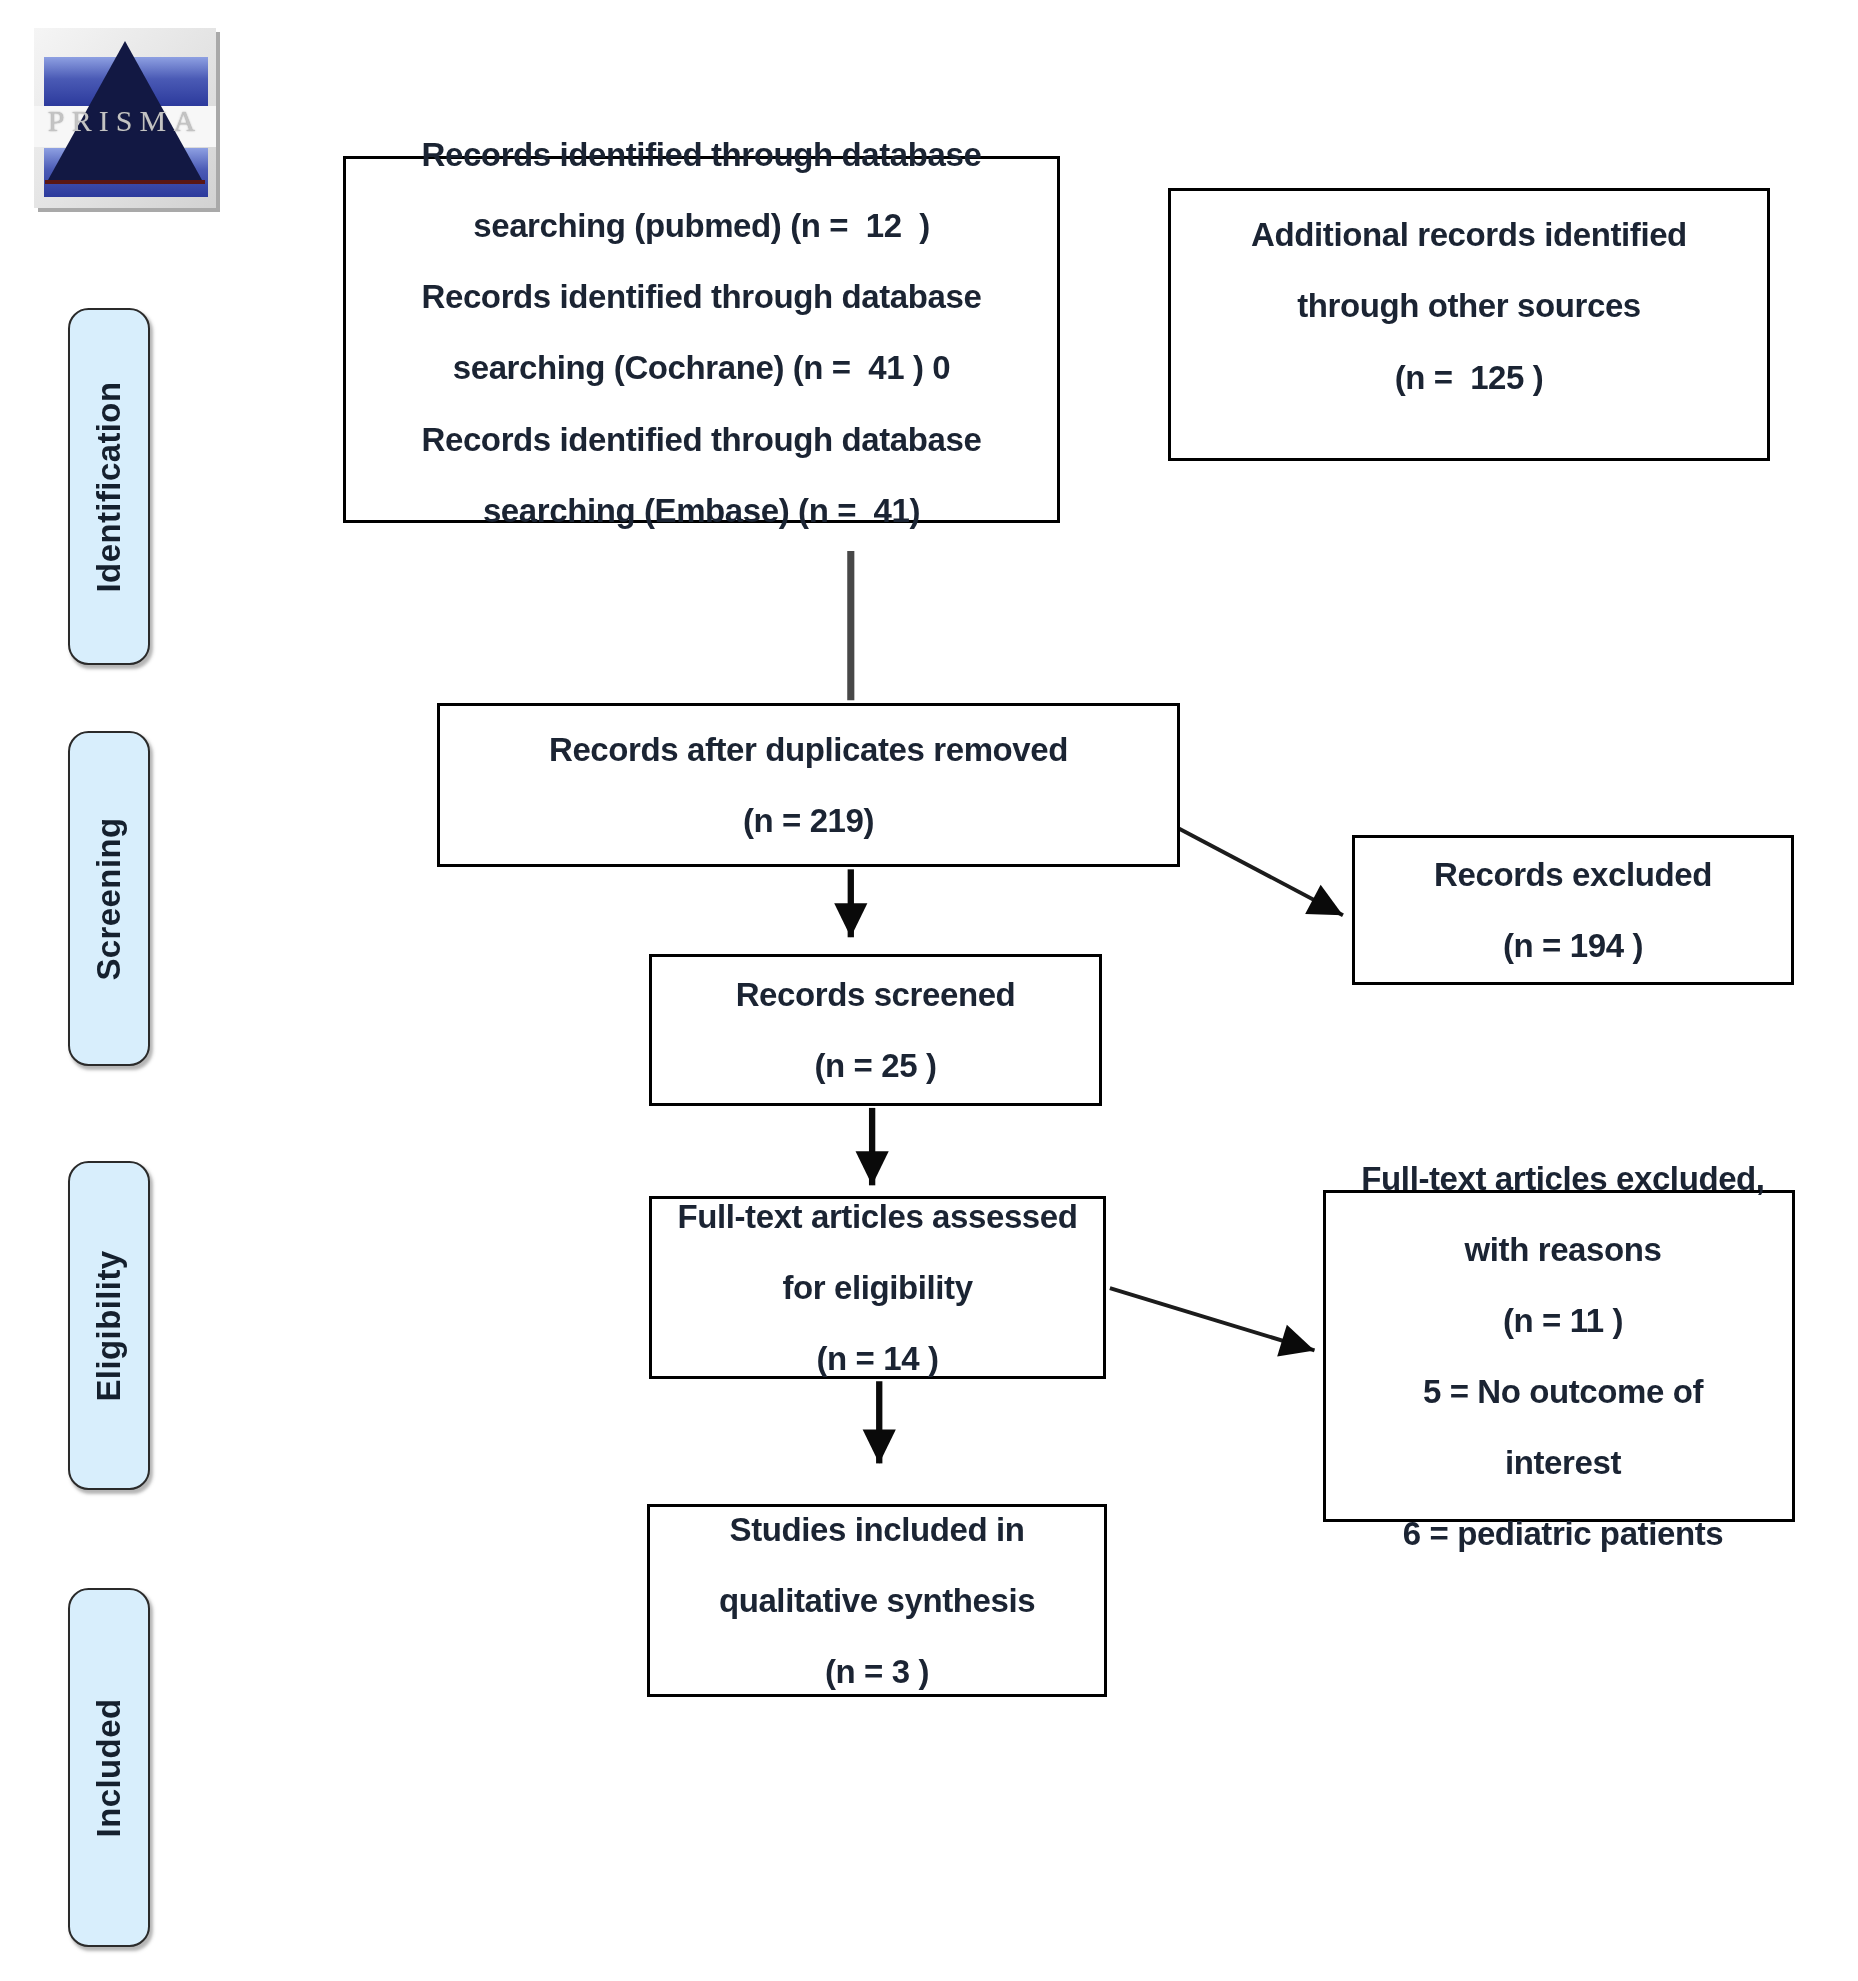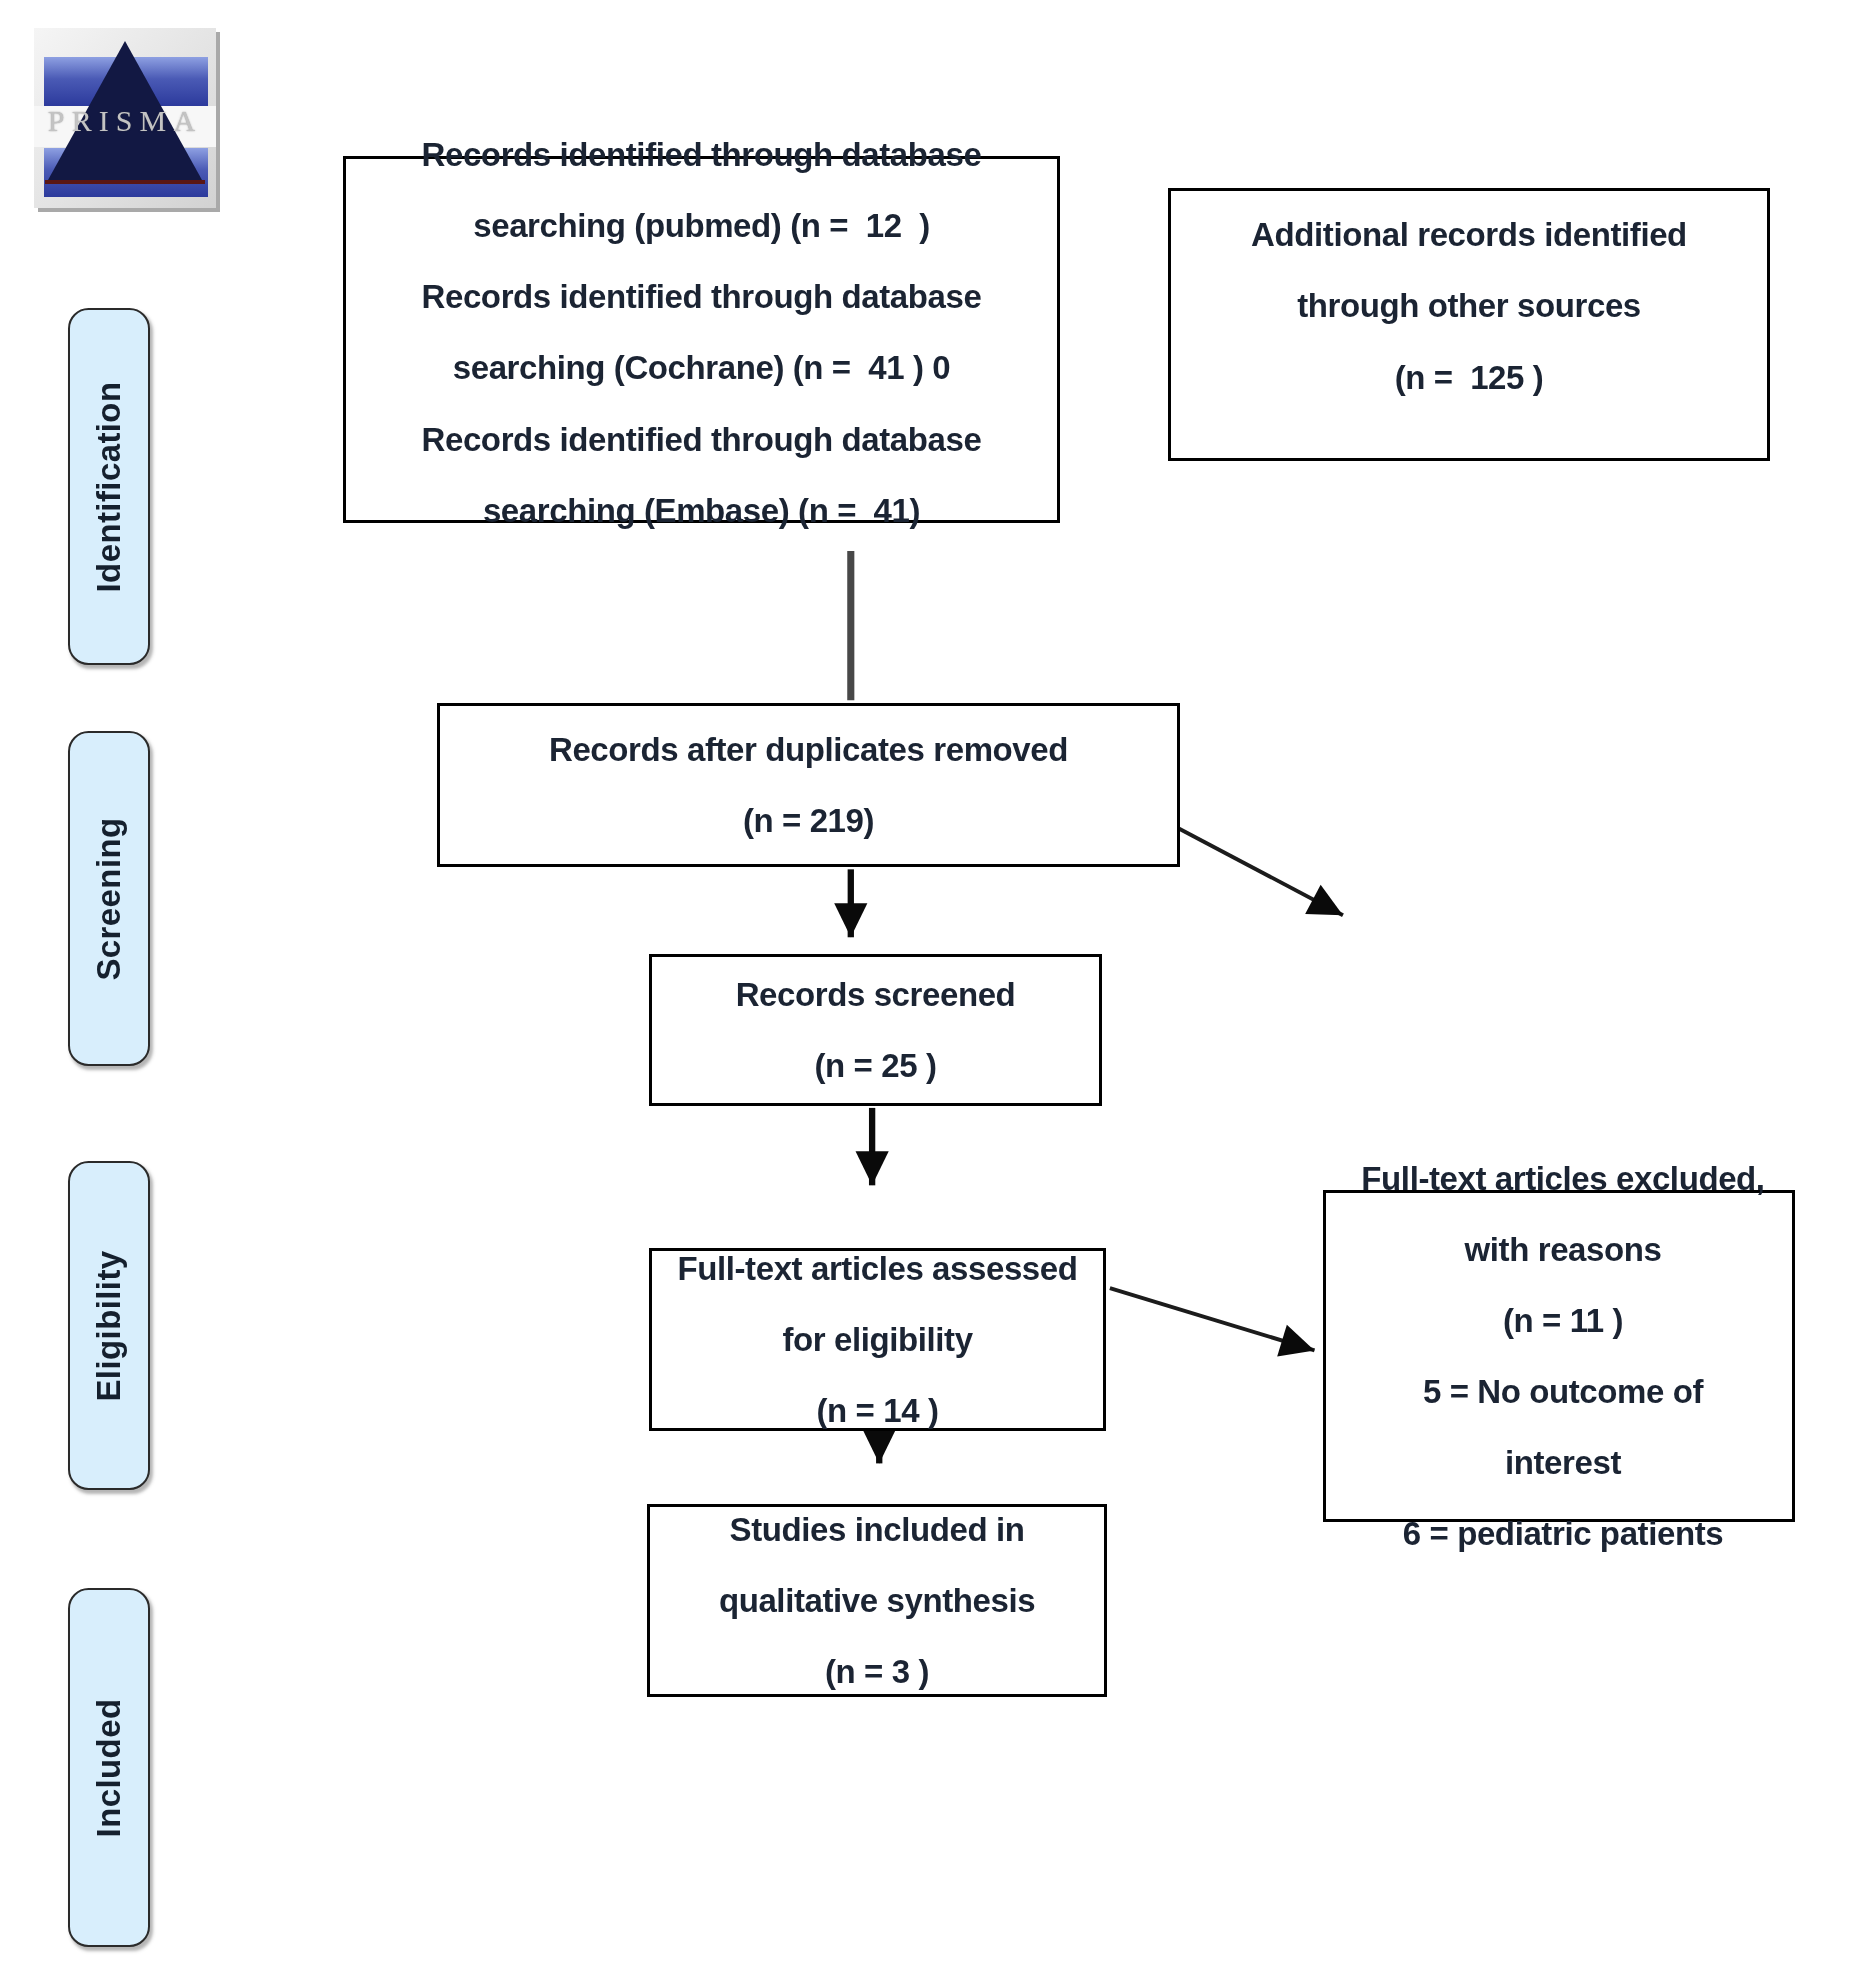--- a/index.html
+++ b/index.html
@@ -108,27 +108,31 @@
     <div class="line">Additional records identified</div>
     <div class="line">through other sources</div>
     <div class="line">(n =  125 )</div>
   </div>
 
   <div class="box" style="left:437px;top:703px;width:743px;height:164px;">
     <div class="line">Records after duplicates removed</div>
     <div class="line">(n = 219)</div>
   </div>
 
+  <div class="box" style="left:1352px;top:835px;width:442px;height:150px;">
+    <div class="line">Records excluded</div>
+    <div class="line">(n = 194 )</div>
+  </div>
 
   <div class="box" style="left:649px;top:954px;width:453px;height:152px;">
     <div class="line">Records screened</div>
     <div class="line">(n = 25 )</div>
   </div>
 
-  <div class="box" style="left:649px;top:1248px;width:457px;height:183px;">
+  <div class="box" style="left:649px;top:1196px;width:457px;height:183px;">
     <div class="line">Full-text articles assessed</div>
     <div class="line">for eligibility</div>
     <div class="line">(n = 14 )</div>
   </div>
 
   <div class="box" style="left:1323px;top:1190px;width:472px;height:332px;padding-left:8px;">
     <div class="line">Full-text articles excluded,</div>
     <div class="line">with reasons</div>
     <div class="line">(n = 11 )</div>
     <div class="line">5 = No outcome of</div>

